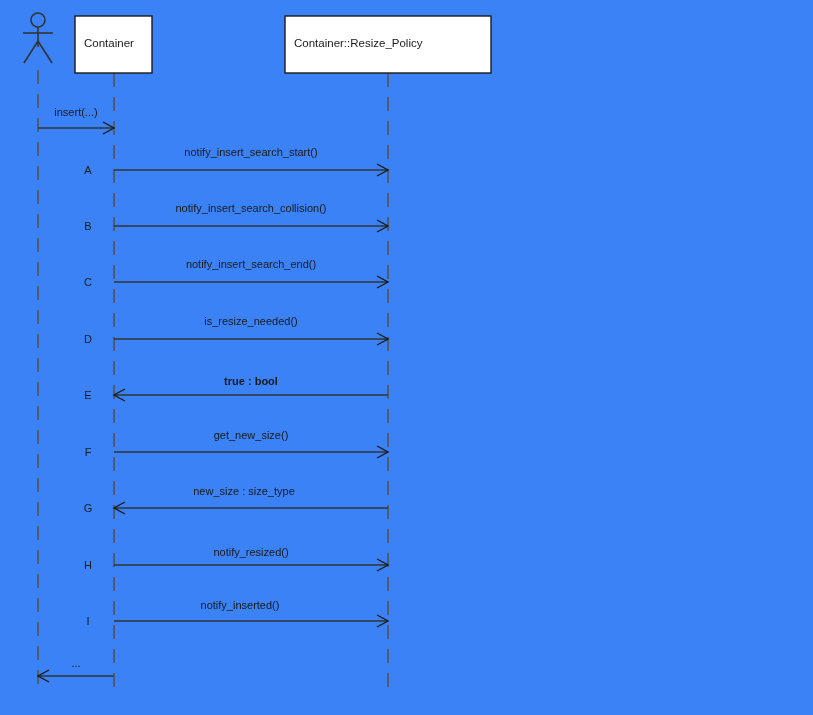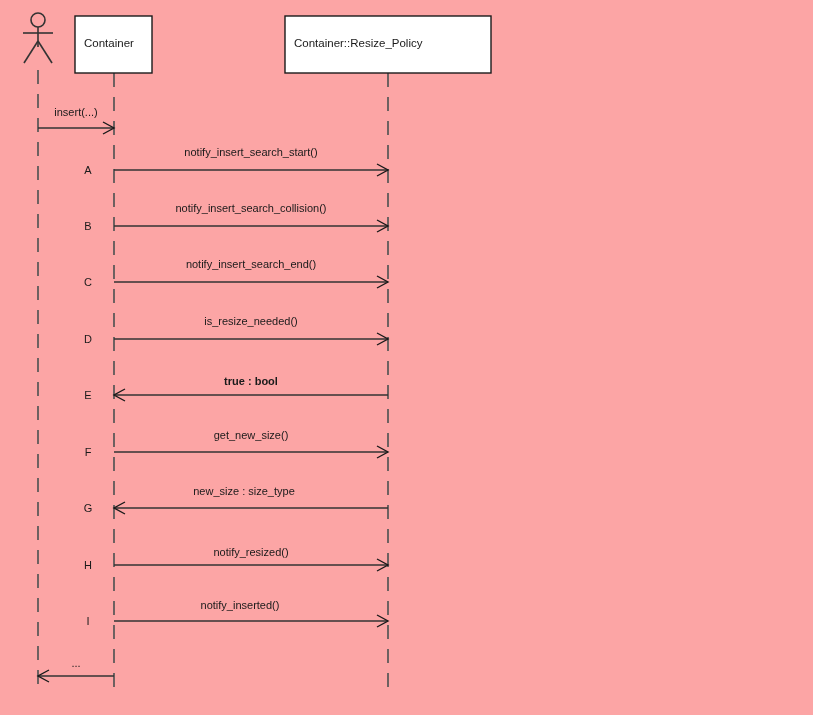--- a/index.html
+++ b/index.html
@@ -9,21 +9,21 @@
     background: #ffffff;
   }
   body {
     font-family: "Liberation Sans", sans-serif;
     color: #1a1a1a;
   }
   #diagram-root {
     position: relative;
     width: 813px;
     height: 715px;
-    background: #fca5a5;
+    background: #3b82f6;
     overflow: hidden;
   }
   svg#sequence-canvas {
     position: absolute;
     top: 0;
     left: 0;
     width: 813px;
     height: 715px;
     display: block;
   }

